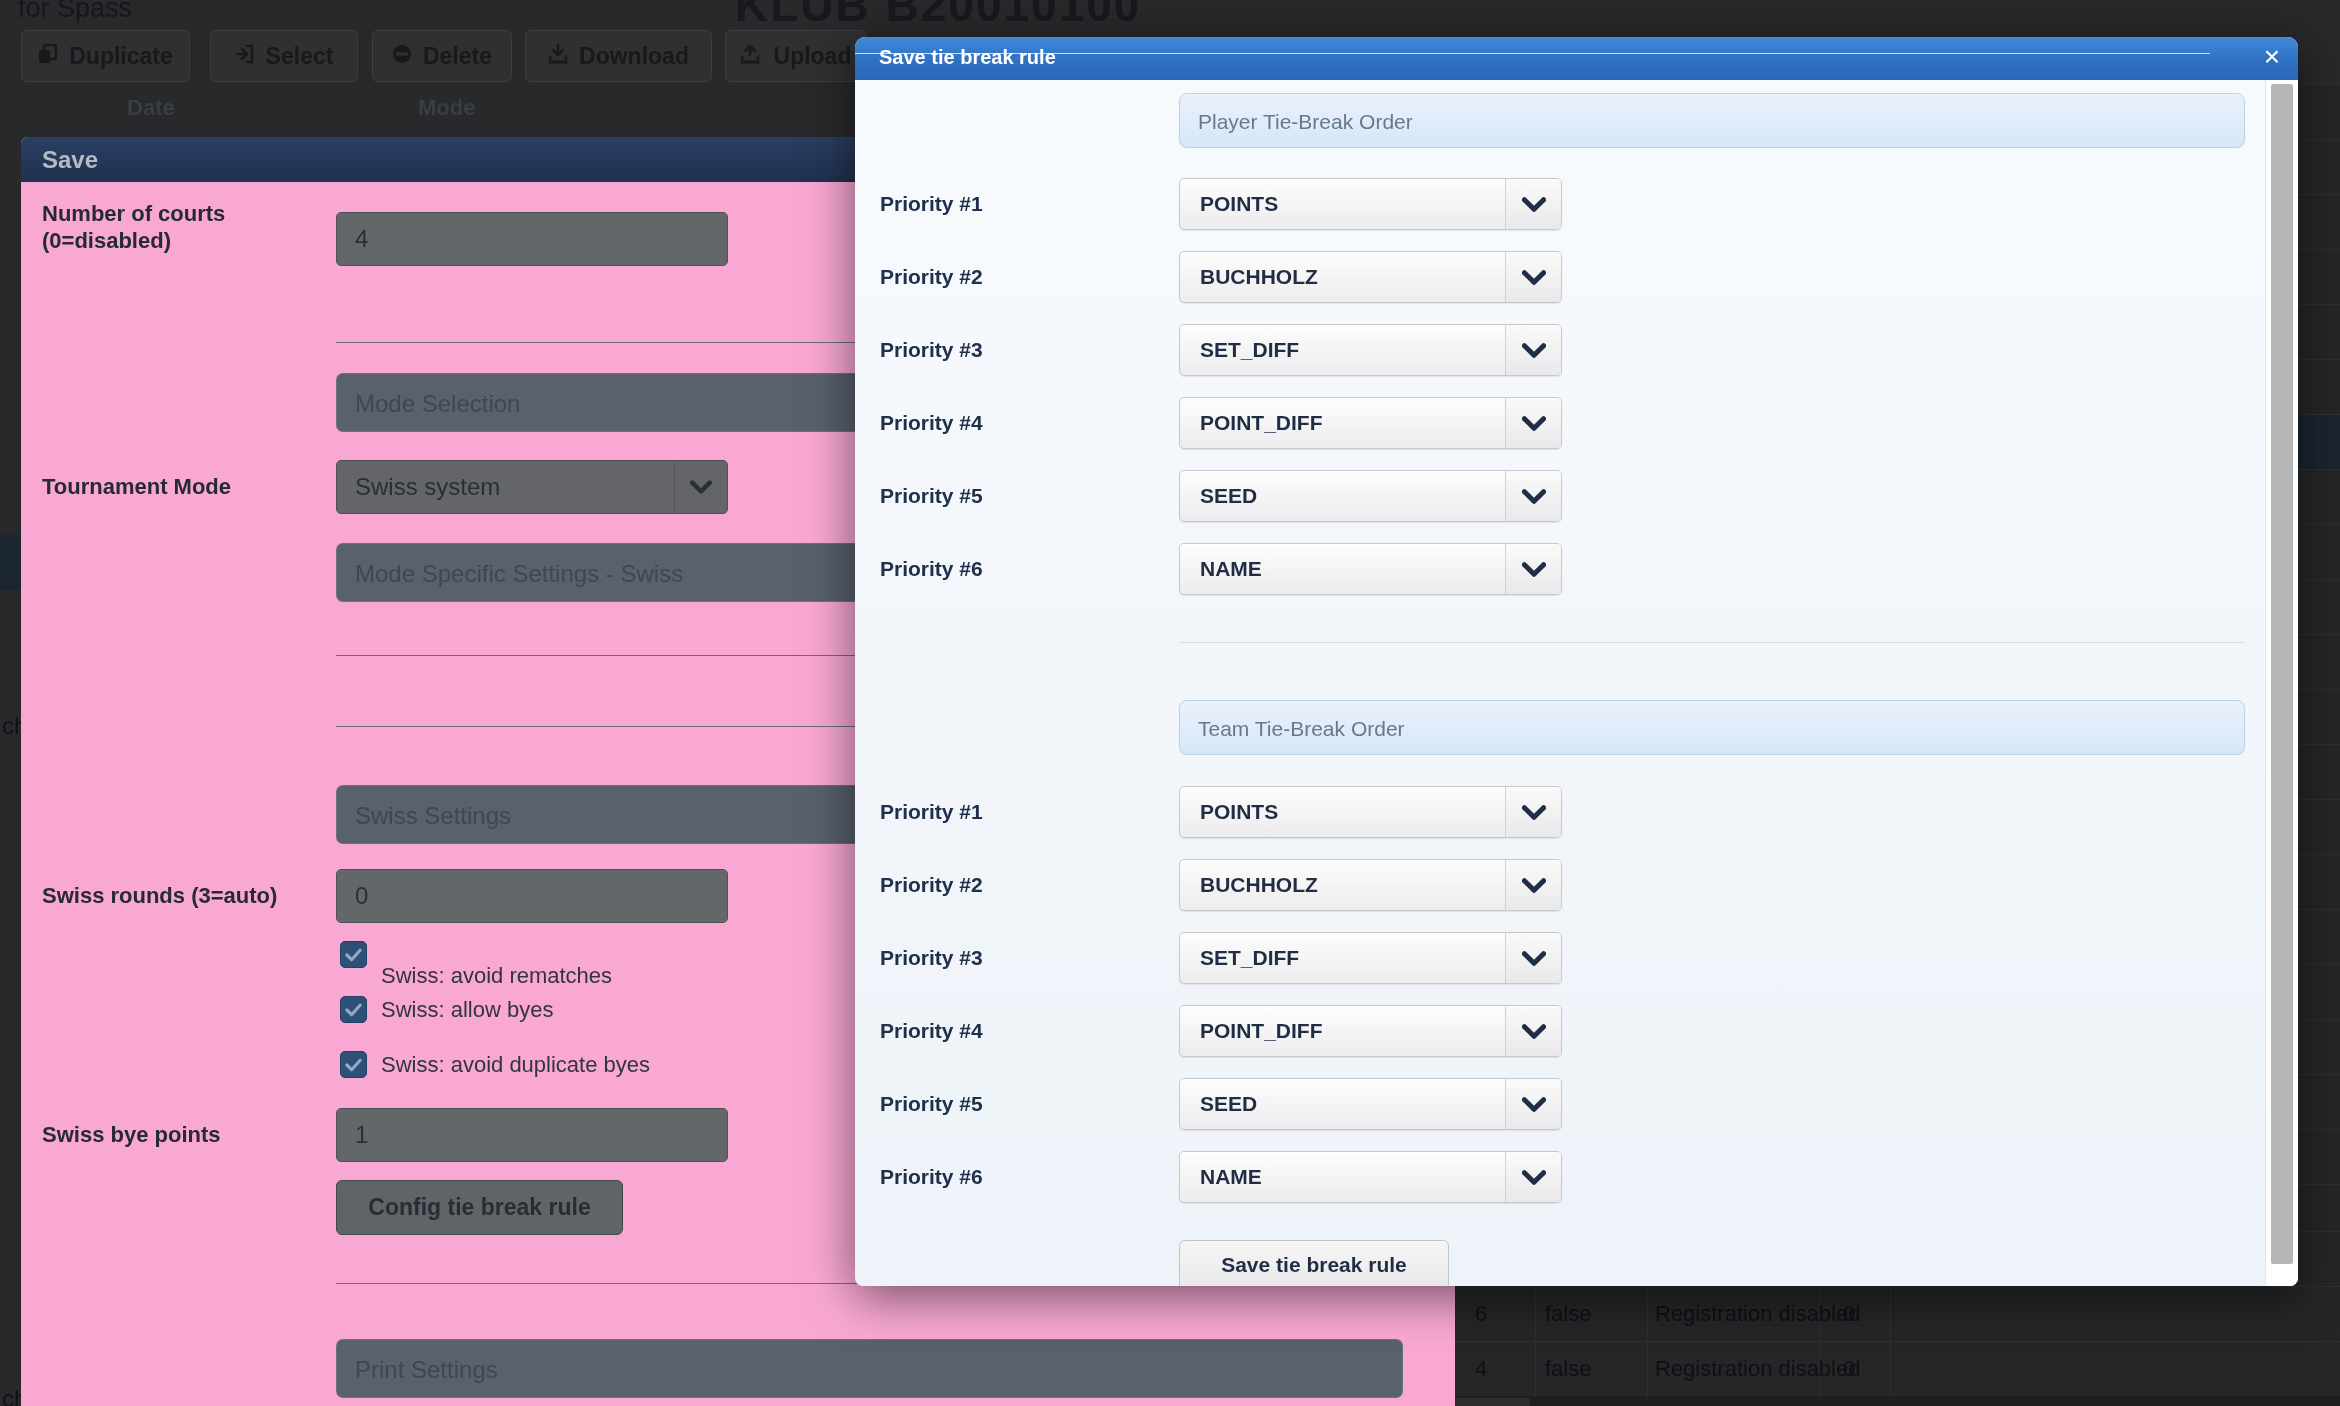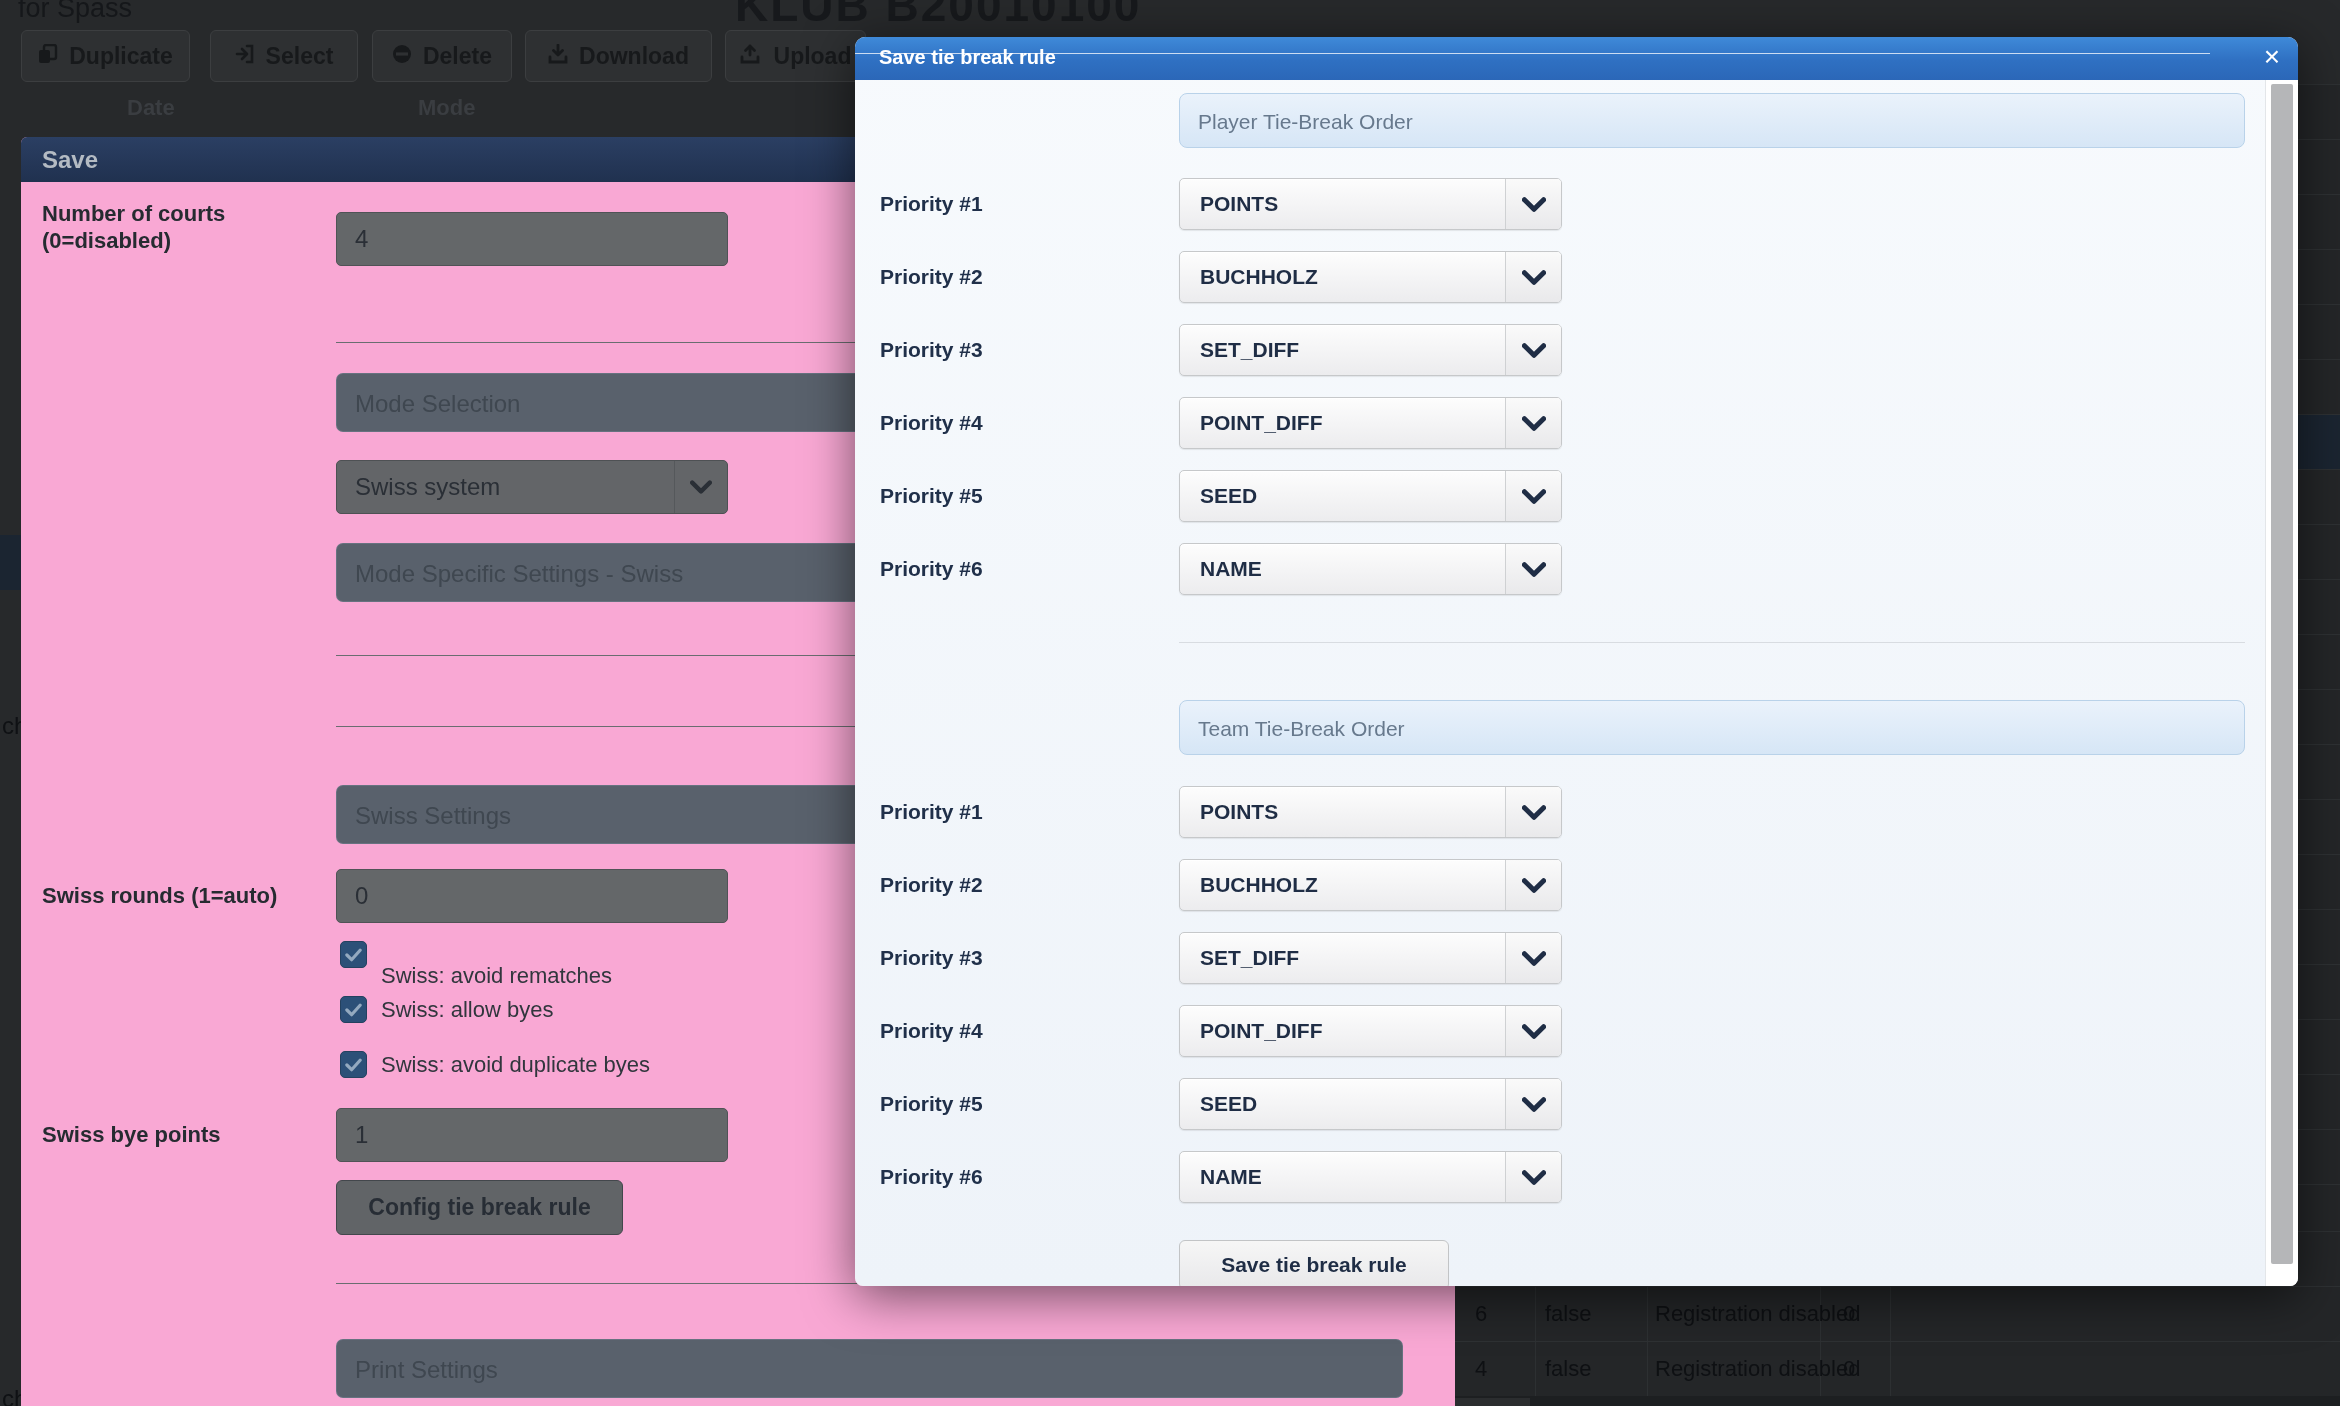--- a/index.html
+++ b/index.html
@@ -166,37 +166,38 @@
     <div class="abs p-lbl" style="top:63px;line-height:27px;">
       <span>Number of courts</span><br>
       <span>(0=disabled)</span>
     </div>
     <input class="abs p-input" style="top: 75px;" readonly="" value="4">
 
     <div class="abs p-hr" style="top:205px;"></div>
 
     <div class="abs p-secbox" style="top:236px;">Mode Selection</div>
 
+    <div class="abs p-lbl" style="top:323px;line-height:54px;">Tournament Mode</div>
     <div class="abs p-dd" style="top:323px;padding-left:8px;">
       <span class="val">Swiss system</span>
       <span class="btn">
           <svg width="22" height="14" viewBox="0 0 20 12">
             <path d="M2 2 L10 10 L18 2" fill="none" stroke="currentColor" stroke-width="4" stroke-linecap="round" stroke-linejoin="round"></path>
           </svg>
         </span>
     </div>
 
     <div class="abs p-secbox" style="top:406px;">Mode Specific Settings - Swiss</div>
 
     <div class="abs p-hr" style="top:518px;"></div>
     <div class="abs p-hr" style="top:589px;"></div>
 
     <div class="abs p-secbox" style="top:648px;">Swiss Settings</div>
 
-    <div class="abs p-lbl" style="top:732px;line-height:54px;">Swiss rounds (1=auto)</div>
+    <div class="abs p-lbl" style="top:732px;line-height:54px;">Swiss rounds (3=auto)</div>
     <input class="abs p-input" style="top: 732px;" readonly="" value="0">
 
     <div class="abs p-chk" style="top:804px;">
         <svg width="17" height="14" viewBox="0 0 18 14">
           <path d="M2 7 L7 12 L16 2" fill="none" stroke="currentColor" stroke-width="3.4" stroke-linecap="round" stroke-linejoin="round"></path>
         </svg>
       </div>
     <div class="abs p-chk-lbl" style="top:804px;margin-top:21px;">Swiss: avoid rematches</div>
     <div class="abs p-chk" style="top:859px;">
         <svg width="17" height="14" viewBox="0 0 18 14">

